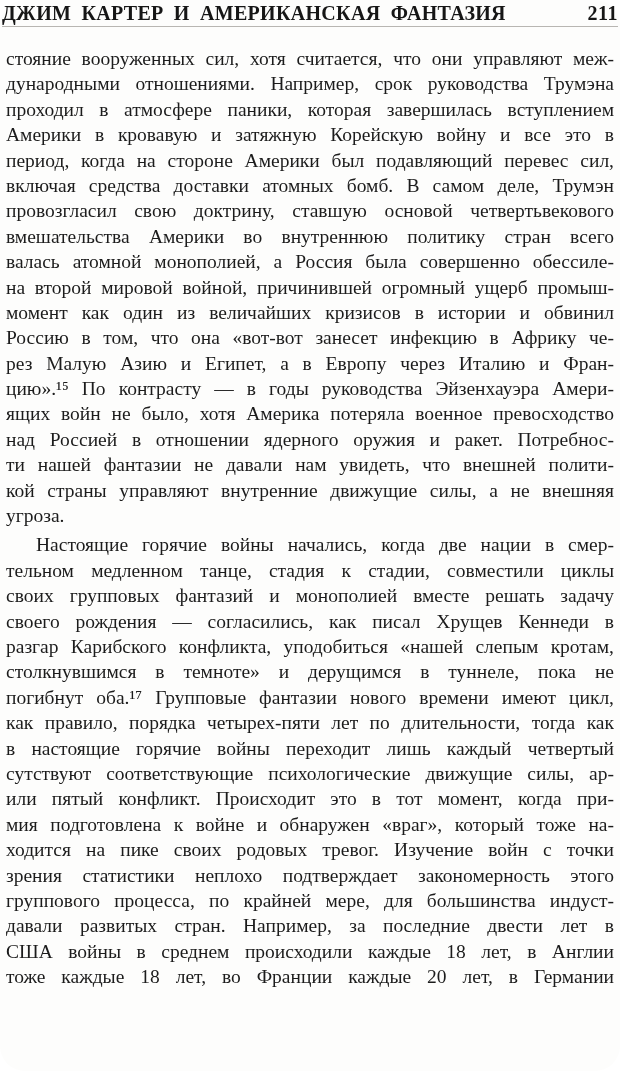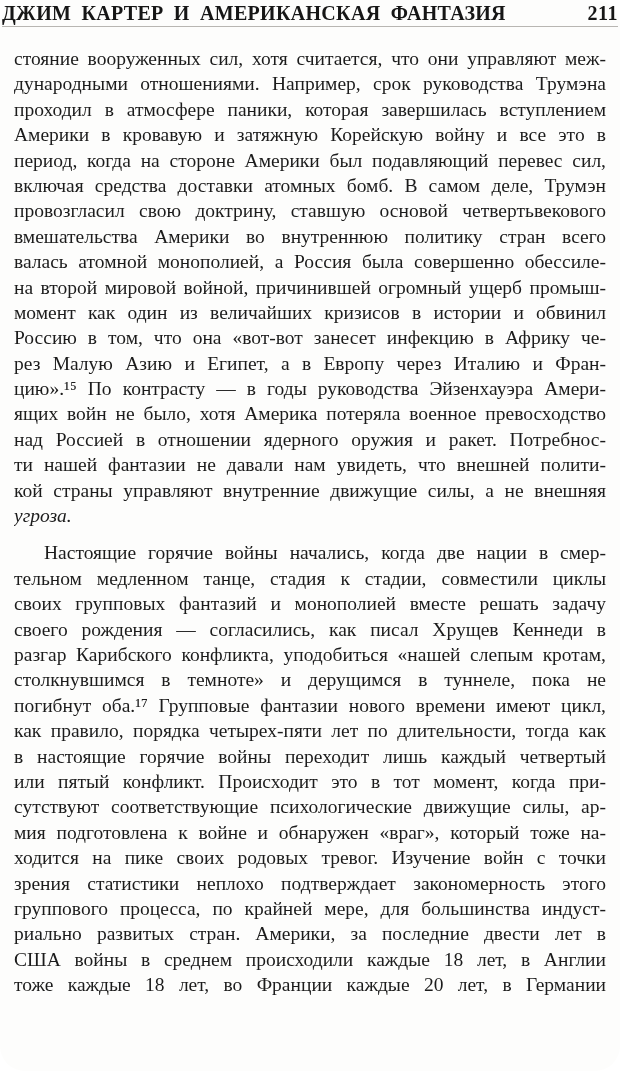--- a/index.html
+++ b/index.html
@@ -39,36 +39,35 @@
   }
   .head-rule {
     height: 1px;
     background: #b8b6b2;
     margin-top: 2px;
   }
   .page-body {
     margin-top: 19px;
   }
   .paragraph {
-    margin: 12px;
+    margin: 4px;
   }
   .line {
     font-size: 19.5px;
     line-height: 25.4px;
     height: 25.4px;
     text-align: justify;
     text-align-last: justify;
     overflow: hidden;
   }
   .line.indent {
     text-indent: 30px;
   }
   .line.left-last {
     text-align-last: left;
-    font-style: italic;
   }
 </style>
 </head>
 <body>
 
 <div class="page">
   <div class="running-head">
     <span class="head-title">ДЖИМ КАРТЕР И АМЕРИКАНСКАЯ ФАНТАЗИЯ</span>
     <span class="page-number">211</span>
   </div>
@@ -98,24 +97,24 @@
       <div class="paragraph">
         <div class="line indent">Настоящие горячие войны начались, когда две нации в смер-</div>
         <div class="line">тельном медленном танце, стадия к стадии, совместили циклы</div>
         <div class="line">своих групповых фантазий и монополией вместе решать задачу</div>
         <div class="line">своего рождения — согласились, как писал Хрущев Кеннеди в</div>
         <div class="line">разгар Карибского конфликта, уподобиться «нашей слепым кротам,</div>
         <div class="line">столкнувшимся в темноте» и дерущимся в туннеле, пока не</div>
         <div class="line">погибнут оба.¹⁷ Групповые фантазии нового времени имеют цикл,</div>
         <div class="line">как правило, порядка четырех-пяти лет по длительности, тогда как</div>
         <div class="line">в настоящие горячие войны переходит лишь каждый четвертый</div>
+        <div class="line">сутствуют соответствующие психологические движущие силы, ар-</div>
         <div class="line">или пятый конфликт. Происходит это в тот момент, когда при-</div>
-        <div class="line">сутствуют соответствующие психологические движущие силы, ар-</div>
         <div class="line">мия подготовлена к войне и обнаружен «враг», который тоже на-</div>
         <div class="line">ходится на пике своих родовых тревог. Изучение войн с точки</div>
         <div class="line">зрения статистики неплохо подтверждает закономерность этого</div>
         <div class="line">группового процесса, по крайней мере, для большинства индуст-</div>
-        <div class="line">риально развитых стран. Америки, за последние двести лет в</div>
+        <div class="line">давали развитых стран. Например, за последние двести лет в</div>
         <div class="line">США войны в среднем происходили каждые 18 лет, в Англии</div>
         <div class="line">тоже каждые 18 лет, во Франции каждые 20 лет, в Германии</div>
       </div>
     </div>
 </div>
 
 </body></html>

